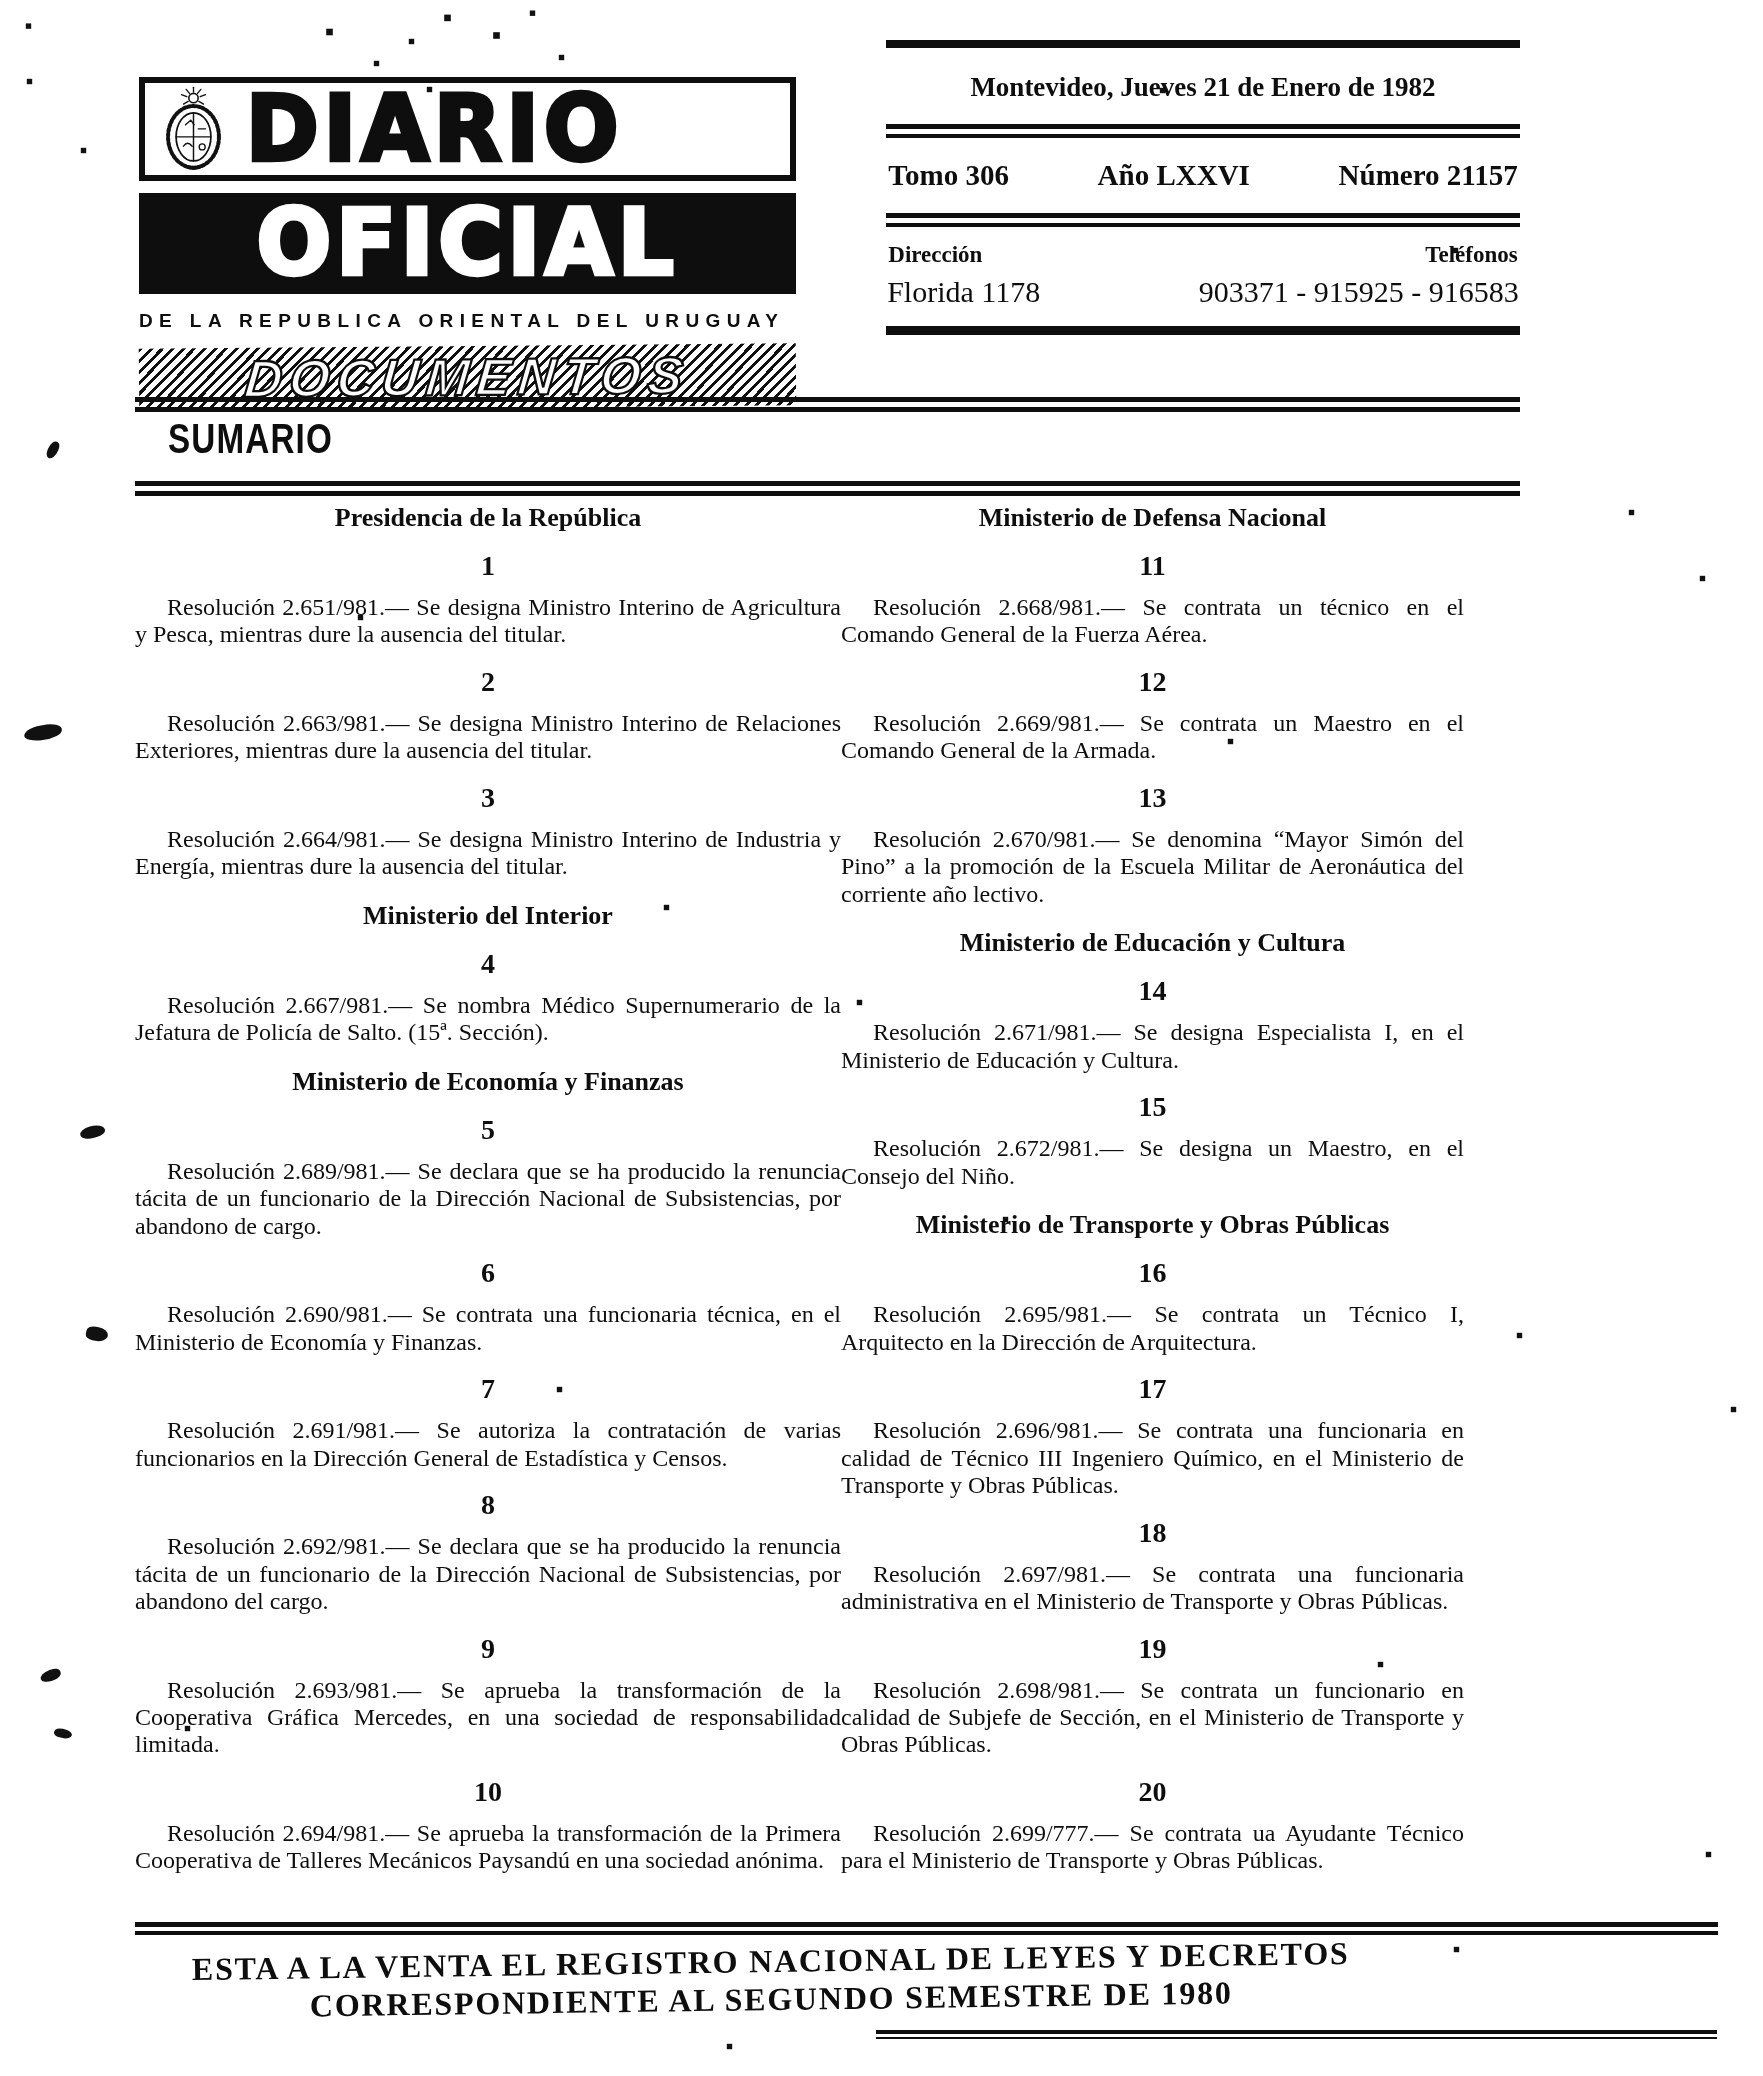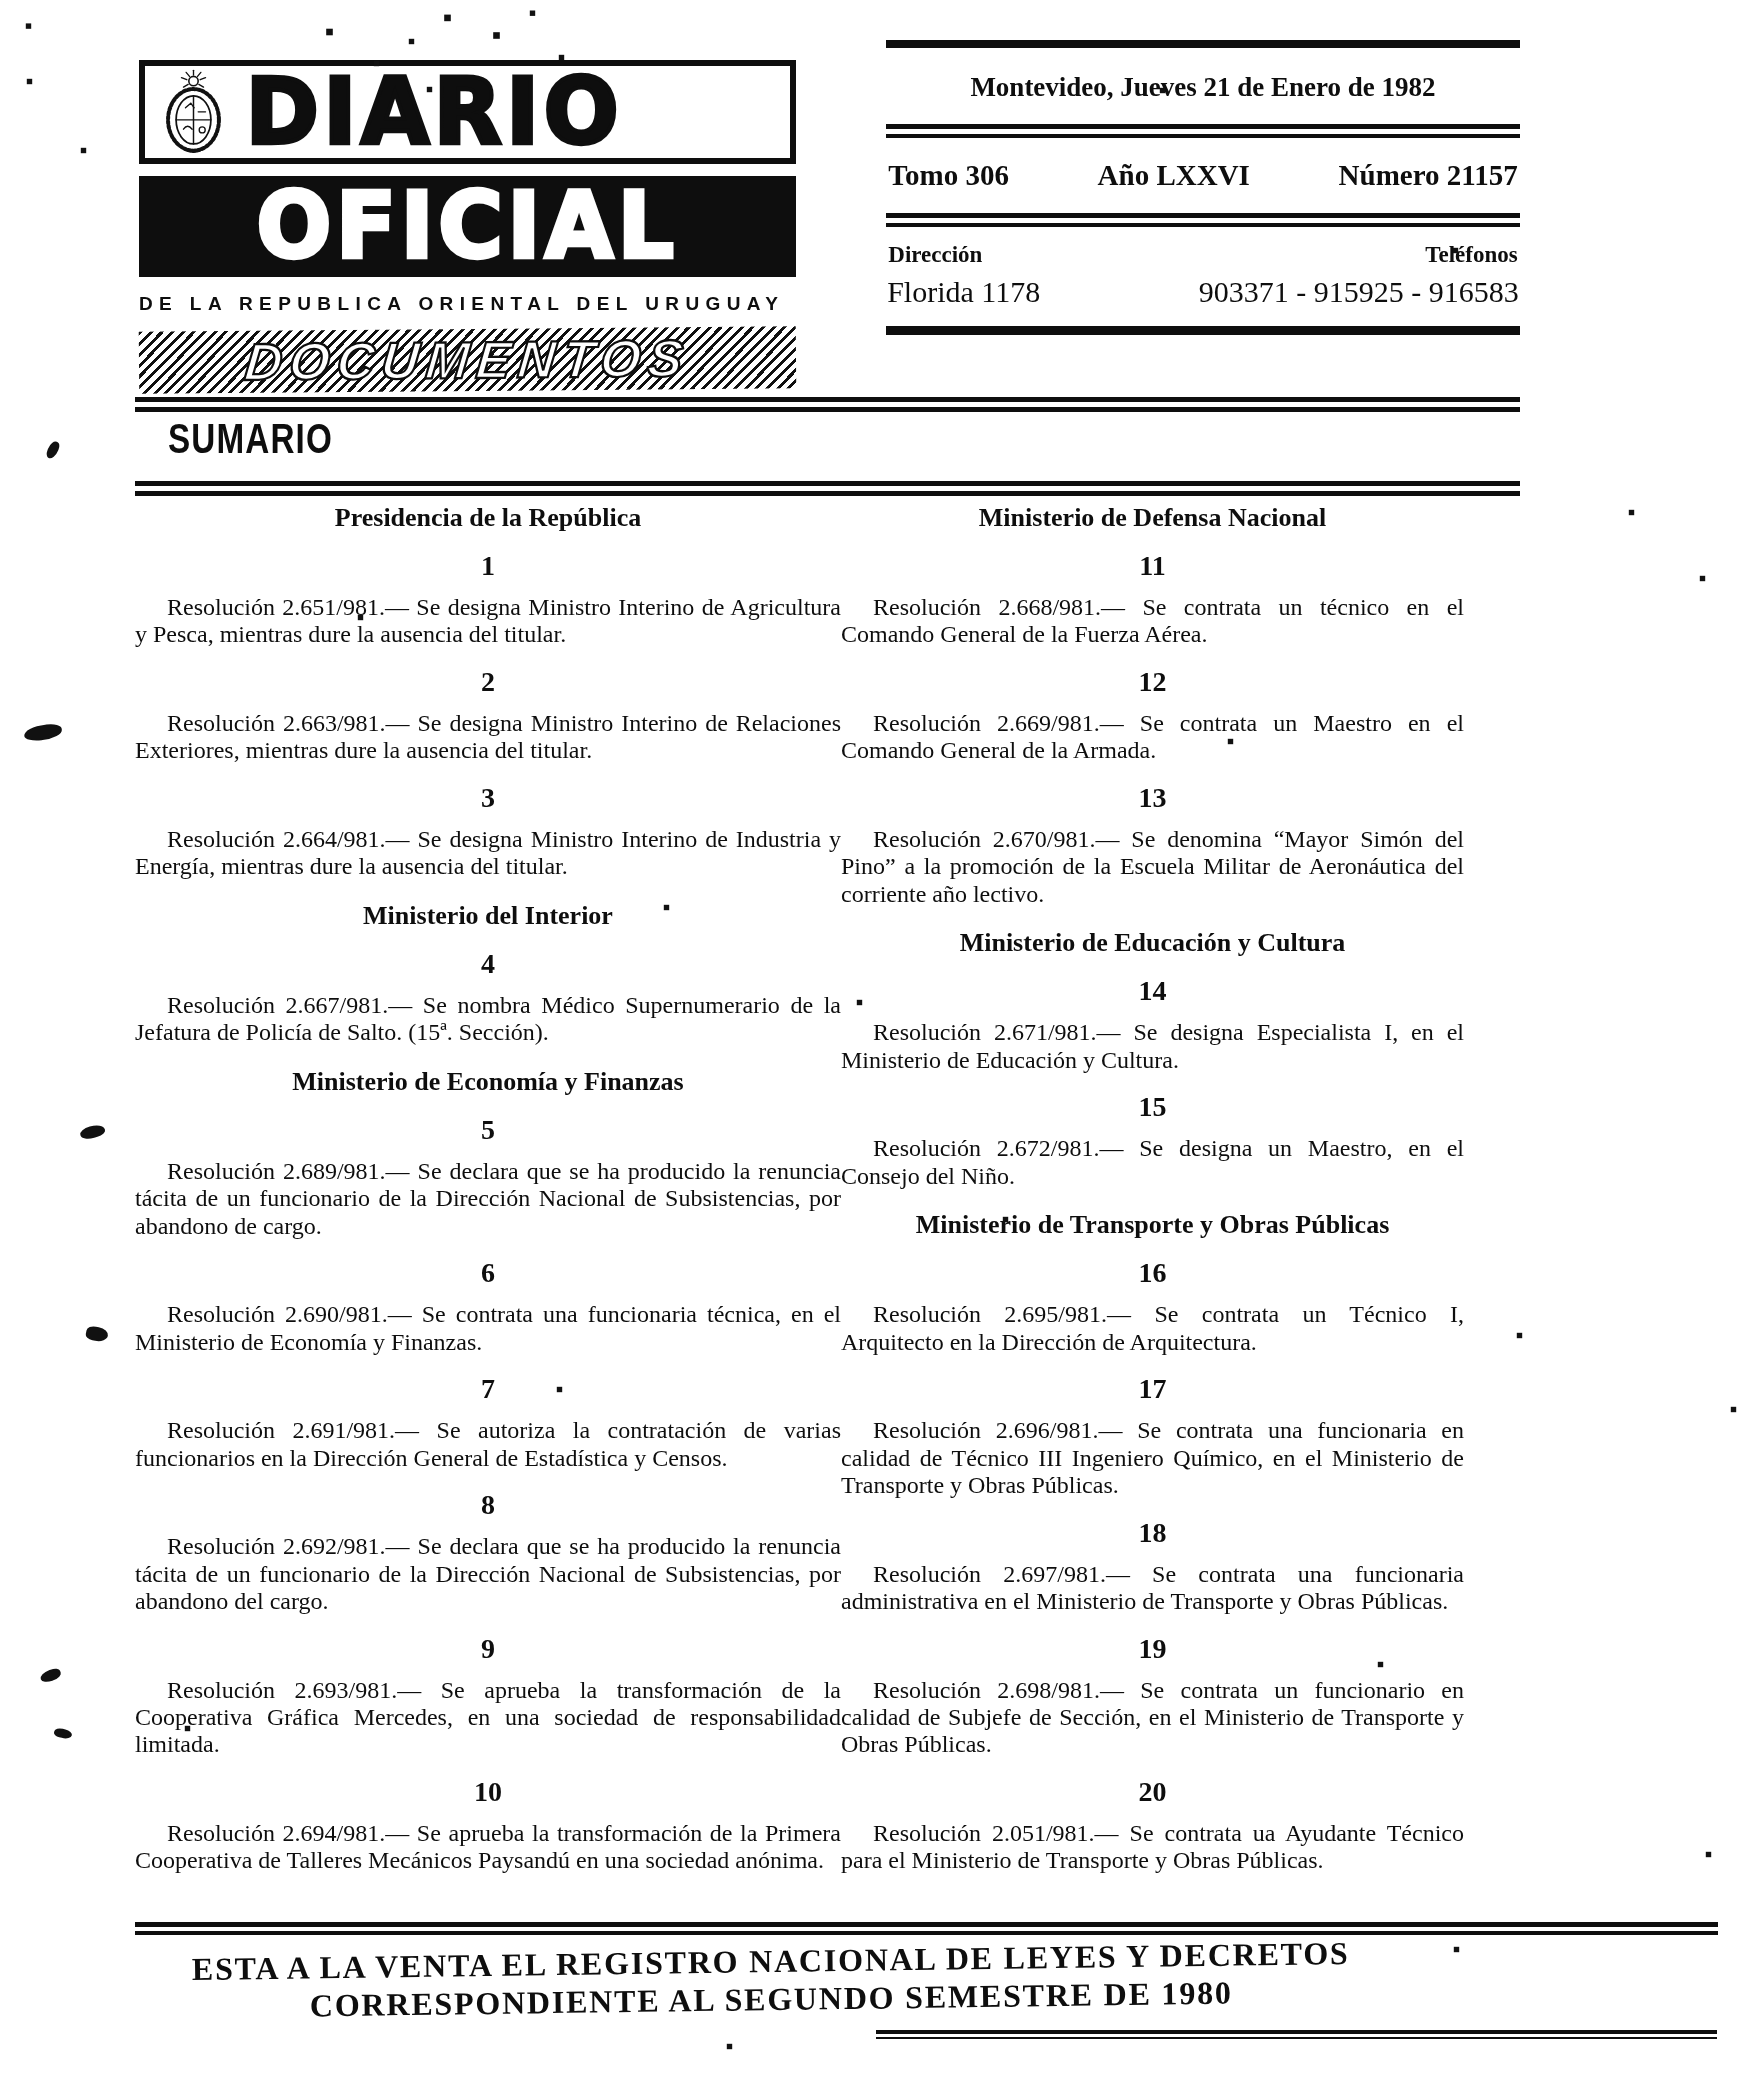--- a/index.html
+++ b/index.html
@@ -4,21 +4,21 @@
 <style>
   * { margin:0; padding:0; box-sizing:border-box; }
   html,body { background:#e8e8e8; }
   .page {
     position:relative; width:1763px; height:2077px;
     background:#ffffff; color:#0e0e0e; overflow:hidden;
     font-family:"Liberation Serif", serif;
   }
 
   
-  .logo-block { position:absolute; left:139px; top:60px; width:657px; }
+  .logo-block { position:absolute; left:139px; top:77px; width:657px; }
   .diario-box {
     height:104px; border:6.4px solid #0e0e0e; background:#fff;
     display:flex; align-items:center; padding:2.3px 15.2px 2.3px 10.6px; gap:15.2px;
   }
   .coat { width:75px; height:87px; flex:0 0 auto; }
   .logo-word {
     font-family:"DejaVu Sans", sans-serif; font-weight:bold;
     font-size:88px; line-height:1; letter-spacing:4.7px;
     -webkit-text-stroke:4.1px #0e0e0e; color:#0e0e0e;
     transform:scaleY(1.04); white-space:nowrap;
@@ -219,21 +219,21 @@
       <div class="section-h">Ministerio de Transporte y Obras Públicas</div>
       <div class="num">16</div>
       <p class="entry">Resolución 2.695/981.— Se contrata un Técnico I, Arquitecto en la Dirección de Arquitectura.</p>
       <div class="num">17</div>
       <p class="entry">Resolución 2.696/981.— Se contrata una funcionaria en calidad de Técnico III Ingeniero Químico, en el Ministerio de Transporte y Obras Públicas.</p>
       <div class="num">18</div>
       <p class="entry">Resolución 2.697/981.— Se contrata una funcionaria administrativa en el Ministerio de Transporte y Obras Públicas.</p>
       <div class="num">19</div>
       <p class="entry">Resolución 2.698/981.— Se contrata un funcionario en calidad de Subjefe de Sección, en el Ministerio de Transporte y Obras Públicas.</p>
       <div class="num">20</div>
-      <p class="entry">Resolución 2.051/981.— Se contrata ua Ayudante Técnico para el Ministerio de Transporte y Obras Públicas.</p>
+      <p class="entry">Resolución 2.699/777.— Se contrata ua Ayudante Técnico para el Ministerio de Transporte y Obras Públicas.</p>
     </div>
   </div>
 
   <div class="footer-rule"></div>
   <div class="footer-banner">
     <div class="bl">ESTA A LA VENTA EL REGISTRO NACIONAL DE LEYES Y DECRETOS</div>
     <div class="bl">CORRESPONDIENTE AL SEGUNDO SEMESTRE DE 1980</div>
   </div>
   <div class="bottom-right-line"></div>
 

